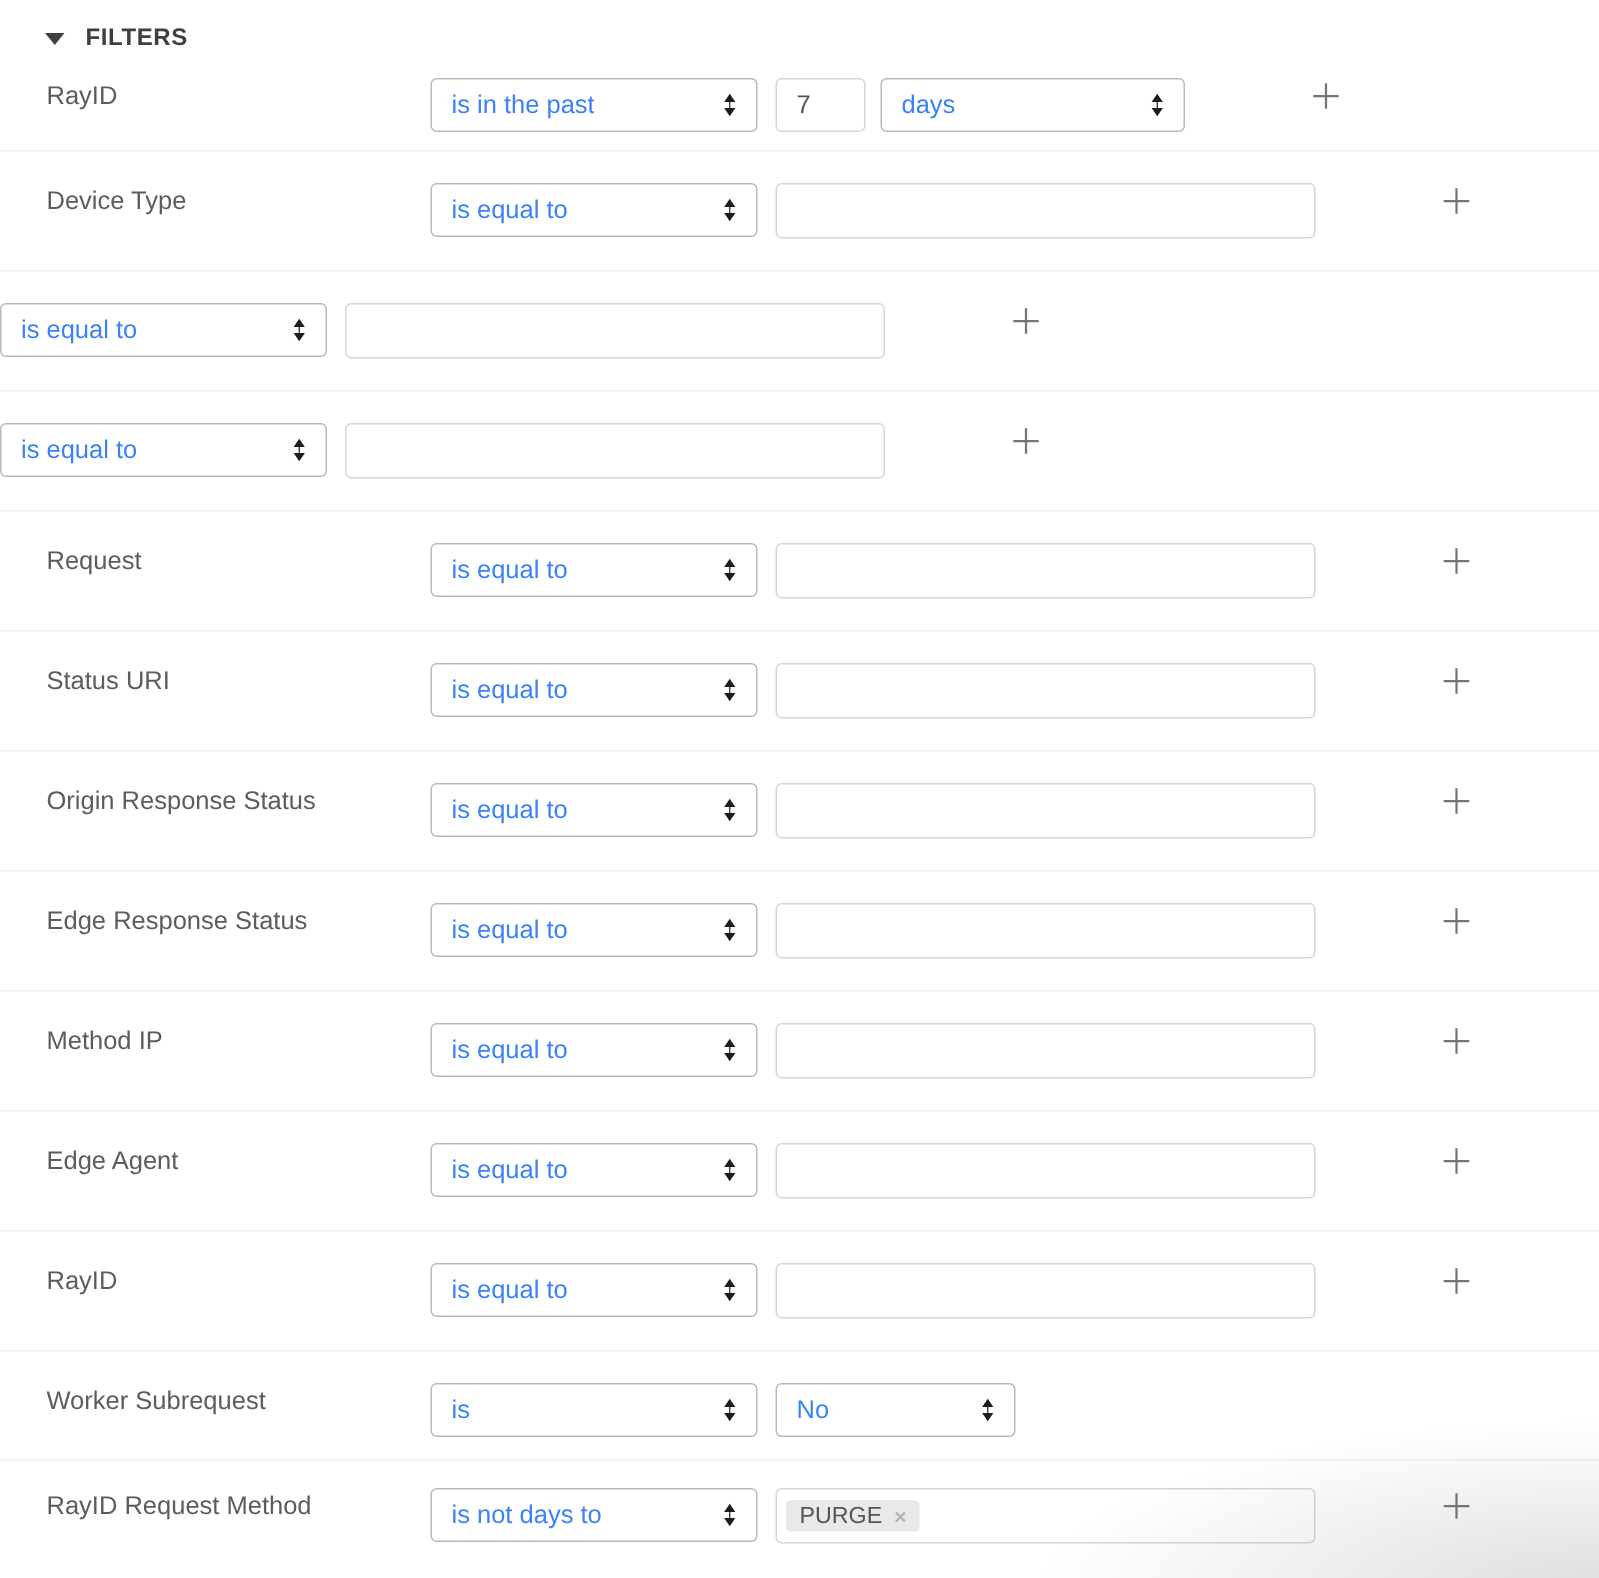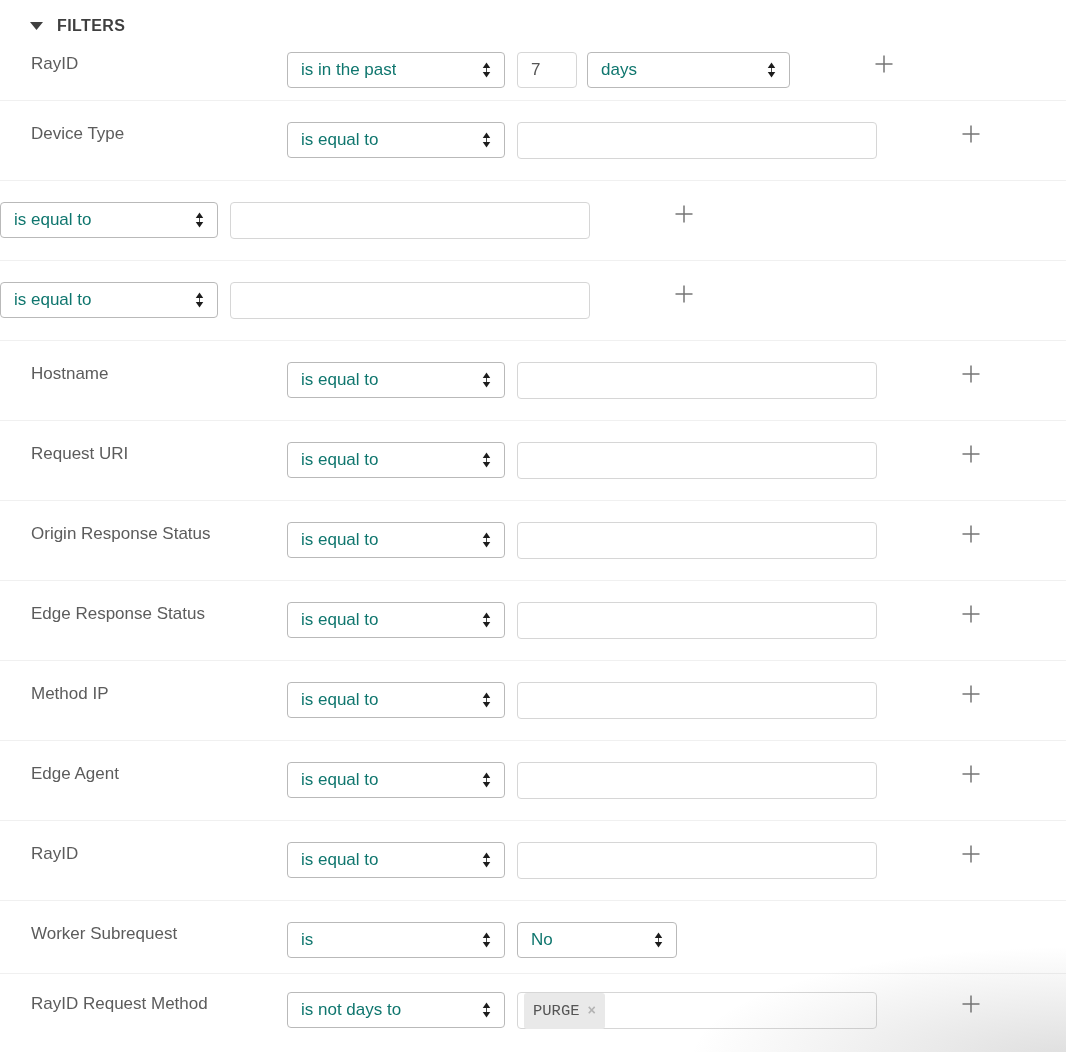--- a/index.html
+++ b/index.html
@@ -22,40 +22,40 @@
 
   .row-label { width:287px; flex:0 0 287px; padding-left:31px; font-size:17px;
                line-height:24px; color:#5c5c5c; }
 
   .controls { display:flex; align-items:flex-start; }
 
   
   .sel { position:relative; height:36px; background:#fff; border:1px solid #b9b9b9;
          border-radius:4px; display:flex; align-items:center; padding:0 30px 0 13px;
          cursor:pointer; }
-  .sel-text { font-size:17px; color:#0f766e; white-space:nowrap; overflow:hidden; }
+  .sel-text { font-size:17px; color:#3b82f6; white-space:nowrap; overflow:hidden; }
   .stepper { position:absolute; right:13px; top:50%; transform:translateY(-50%);
              width:9px; height:16px; }
   .op-sel  { width:218px; margin-right:12px; flex:0 0 218px; }
   .val-unit { width:203px; flex:0 0 203px; }
   .val-select { width:160px; flex:0 0 160px; }
 
   
   .txt-input { height:37px; width:360px; border:1px solid #d6d6d6; border-radius:4px;
                background:#fff; font-family:"Liberation Sans",sans-serif; font-size:17px;
                color:#555; padding:0 12px; outline:none; }
   .num-input { height:36px; width:60px; margin-right:10px; border:1px solid #d6d6d6;
                border-radius:4px; background:#fff; font-family:"Liberation Sans",sans-serif;
                font-size:17px; color:#555; padding:0 0 0 13px; outline:none; }
 
   
   .tags-box { width:360px; height:37px; border:1px solid #d6d6d6; border-radius:4px;
               background:#fff; display:flex; align-items:center; padding:0 6px; }
   .tag { display:inline-flex; align-items:center; background:#e9e9e9; border-radius:3px;
-         height:36px; padding:0 9px;font-family:Liberation Mono, monospace; }
+         height:21px; padding:0 9px; }
   .tag-text { font-size:15.5px; color:#555; }
   .tag-x { margin-left:8px; font-size:14px; font-weight:700; color:#b3b3b3; cursor:pointer;
            line-height:1; }
 
   
   .plus-btn { width:22px; height:22px; margin-left:83px; margin-top:1px; cursor:pointer;
               flex:0 0 22px; }
 
   
   .row .val-number, .row .val-unit, .row .val-select, .row .val-tags, .row .val-text { display:none; }
@@ -189,47 +189,47 @@
         <svg viewBox="0 0 22 22" width="22" height="22">
           <line x1="11" y1="2.5" x2="11" y2="19.5" stroke="#757575" stroke-width="1.5"></line>
           <line x1="2.5" y1="11" x2="19.5" y2="11" stroke="#757575" stroke-width="1.5"></line>
         </svg>
       </div>
 
     </div>
   </div>
 
   <div class="row vt-text">
-    <div class="row-label">Hostname</div>
-
-    <div class="controls">
-
-      <div class="sel op-sel">
-        <span class="sel-text">is equal to</span>
-        <svg class="stepper" viewBox="0 0 10 18">
-          <path d="M5 0.5 L9.2 6.8 H0.8 Z" fill="#1c1c1c"></path>
-          <path d="M5 17.5 L9.2 11.2 H0.8 Z" fill="#1c1c1c"></path>
-          <rect x="4.55" y="6" width="0.9" height="6" fill="#1c1c1c"></rect>
-        </svg>
-      </div>
-
-      <input class="txt-input val-text" type="text" value="" style="">
-
-      <div class="plus-btn">
-        <svg viewBox="0 0 22 22" width="22" height="22">
-          <line x1="11" y1="2.5" x2="11" y2="19.5" stroke="#757575" stroke-width="1.5"></line>
-          <line x1="2.5" y1="11" x2="19.5" y2="11" stroke="#757575" stroke-width="1.5"></line>
-        </svg>
-      </div>
-
-    </div>
-  </div>
-
-  <div class="row vt-text">
-    <div class="row-label">Request URI</div>
+    <div class="row-label">Request</div>
+
+    <div class="controls">
+
+      <div class="sel op-sel">
+        <span class="sel-text">is equal to</span>
+        <svg class="stepper" viewBox="0 0 10 18">
+          <path d="M5 0.5 L9.2 6.8 H0.8 Z" fill="#1c1c1c"></path>
+          <path d="M5 17.5 L9.2 11.2 H0.8 Z" fill="#1c1c1c"></path>
+          <rect x="4.55" y="6" width="0.9" height="6" fill="#1c1c1c"></rect>
+        </svg>
+      </div>
+
+      <input class="txt-input val-text" type="text" value="" style="">
+
+      <div class="plus-btn">
+        <svg viewBox="0 0 22 22" width="22" height="22">
+          <line x1="11" y1="2.5" x2="11" y2="19.5" stroke="#757575" stroke-width="1.5"></line>
+          <line x1="2.5" y1="11" x2="19.5" y2="11" stroke="#757575" stroke-width="1.5"></line>
+        </svg>
+      </div>
+
+    </div>
+  </div>
+
+  <div class="row vt-text">
+    <div class="row-label">Status URI</div>
 
     <div class="controls">
 
       <div class="sel op-sel">
         <span class="sel-text">is equal to</span>
         <svg class="stepper" viewBox="0 0 10 18">
           <path d="M5 0.5 L9.2 6.8 H0.8 Z" fill="#1c1c1c"></path>
           <path d="M5 17.5 L9.2 11.2 H0.8 Z" fill="#1c1c1c"></path>
           <rect x="4.55" y="6" width="0.9" height="6" fill="#1c1c1c"></rect>
         </svg>

